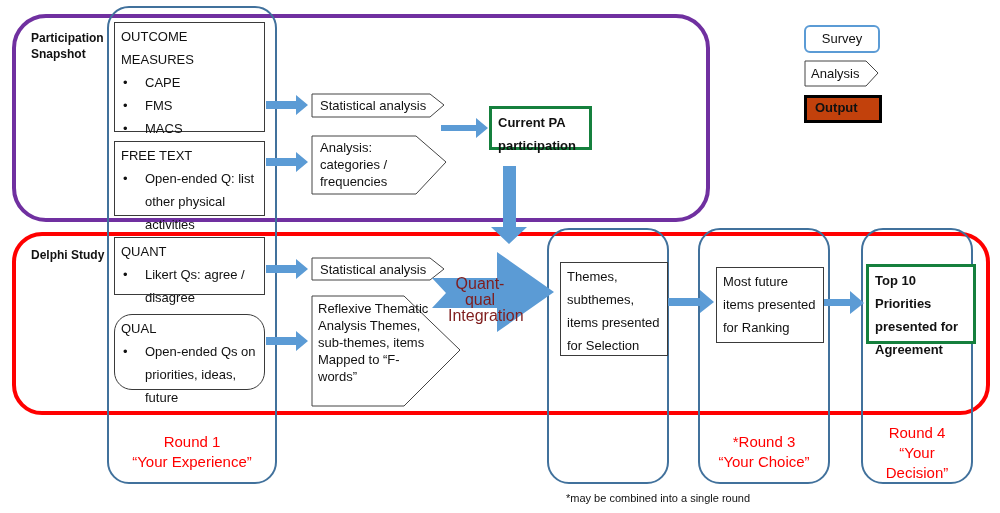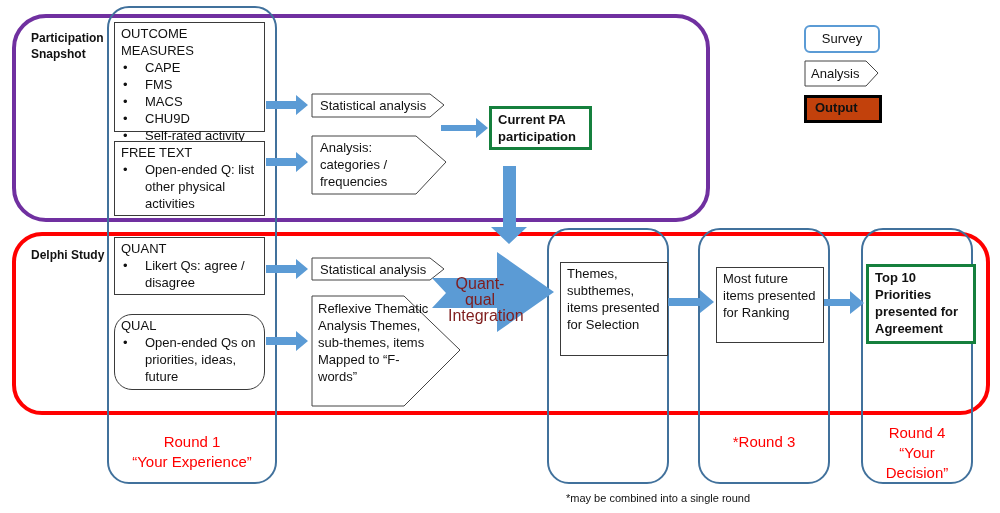--- a/index.html
+++ b/index.html
@@ -2,21 +2,21 @@
 <html><head>
 <meta charset="utf-8">
 <style>
   html, body { margin: 0; padding: 0; background: #ffffff; }
   body { width: 1000px; height: 513px; position: relative; overflow: hidden;
          font-family: "Liberation Sans", "DejaVu Sans", sans-serif; color: #111; }
   .abs { position: absolute; box-sizing: border-box; }
   .panel-purple { border: 4px solid #7030A0; border-radius: 34px; }
   .panel-red { border: 4px solid #FF0000; border-radius: 30px; }
   .round-col { border: 2px solid #41719C; border-radius: 22px; }
-  .box { border: 1px solid #3a3a3a; background: #fff; font-size: 13px; line-height: 17px; padding: 2px 6px; }
+  .box { border: 1px solid #3a3a3a; background: #fff; font-size: 13px; line-height: 23px; padding: 2px 6px; }
   .box.output { border: 3px solid #15803d; font-weight: bold; }
   .box ul { margin: 0; padding: 0; list-style: none; }
   .box li { position: relative; padding-left: 24px; }
   .box li::before { content: "\2022"; position: absolute; left: 2px; }
   .section-label { font-size: 12px; font-weight: bold; line-height: 16px; }
   .round-label { color: #FF0000; font-size: 15px; line-height: 20px; text-align: center; }
   .footnote { font-size: 11px; }
   .legend-survey { border: 2px solid #5B9BD5; border-radius: 6px; font-size: 13px; text-align: center; line-height: 24px; background:#fff; }
   .legend-output { border: 3px solid #000; font-size: 13px; font-weight: bold; line-height: 20px; padding-left: 8px; background:#c2410c; }
   svg { position: absolute; left: 0; top: 0; overflow: visible; }
@@ -103,20 +103,21 @@
 <div class="abs box output" style="left:866px; top:264px; width:110px; height:80px;">Top 10 Priorities presented for Agreement</div>
 
 <div class="abs round-label" style="left:110px; top:432px; width:164px;">
   <div>Round 1</div>
   <div>“Your Experience”</div>
 </div>
 <div class="abs round-label" style="left:549px; top:432px; width:118px;">
 </div>
 <div class="abs round-label" style="left:700px; top:432px; width:128px;">
   <div>*Round 3</div>
+  <div>“Your Choice”</div>
 </div>
 <div class="abs round-label" style="left:872px; top:423px; width:90px;">
   <div>Round 4</div>
   <div>“Your Decision”</div>
 </div>
 
 <div class="abs footnote" style="left:566px; top:492px; width:260px;">*may be combined into a single round</div>
 
 <div class="abs legend-survey" style="left:804px; top:25px; width:76px; height:28px;">Survey</div>
 <svg width="1000" height="513">

